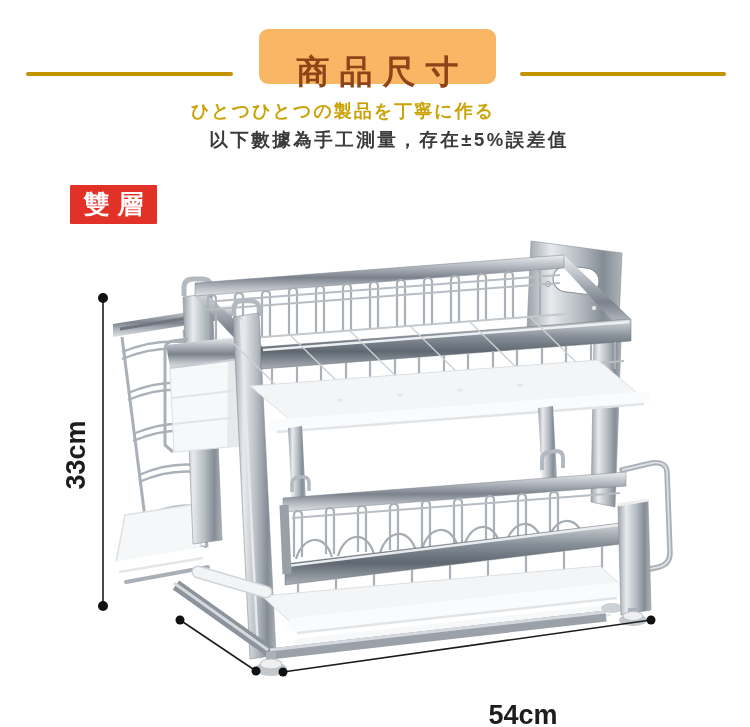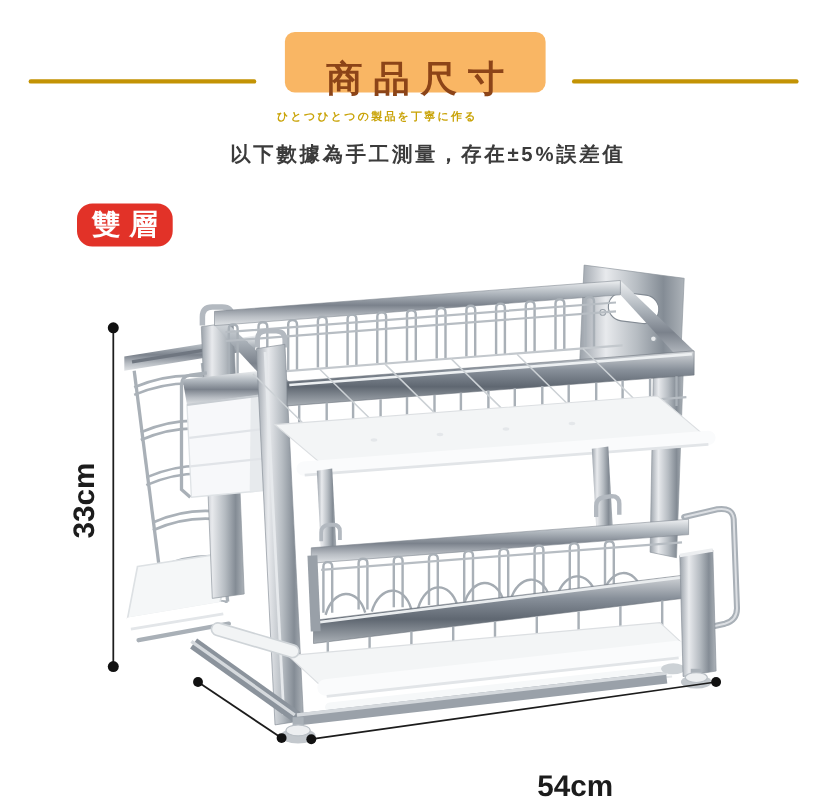--- a/index.html
+++ b/index.html
@@ -8,24 +8,24 @@
         font-family:"Liberation Sans","DejaVu Sans",sans-serif;}
   .gold-line{position:absolute;top:72px;height:4px;background:var(--divider-gold,#C39304);border-radius:2px;}
   .gold-line.left{left:26px;width:207px;}
   .gold-line.right{left:520px;width:206px;}
   .banner{position:absolute;left:259px;top:29px;width:237px;height:55px;border-radius:9px;
           background:var(--banner-bg,#F9B664);display:flex;align-items:center;justify-content:center;}
   .banner-title{color:var(--banner-text,#8C4418);font-size:33px;font-weight:700;
                 letter-spacing:10px;padding-left:10px;white-space:nowrap;margin-top:32px;}
   .tagline{position:absolute;left:0;top:99px;width:686px;text-align:center;
            font-family:"DejaVu Serif","Liberation Serif",serif;font-weight:700;
-           font-size:10px;letter-spacing:2px;color:var(--tagline-gold,#C9A307);white-space:nowrap;}
+           font-size:18px;letter-spacing:2px;color:var(--tagline-gold,#C9A307);white-space:nowrap;}
   .note{position:absolute;left:14px;top:127px;width:750px;text-align:center;font-weight:700;
         font-size:18.5px;letter-spacing:2.5px;color:var(--note-text,#3B3B3B);white-space:nowrap;}
-  .badge{position:absolute;left:70px;top:185px;width:87px;height:39px;border-radius:14px;
+  .badge{position:absolute;left:70px;top:185px;width:87px;height:39px;border-radius:1px;
          background:var(--badge-bg,#E23228);display:flex;align-items:center;justify-content:center;}
   .badge-label{color:var(--badge-text,#ffffff);font-size:26px;font-weight:700;
                letter-spacing:8px;padding-left:8px;white-space:nowrap;}
   .illustration{position:absolute;left:0;top:0;width:750px;height:727px;margin:0;}
   .dim-label{position:absolute;color:var(--dimension-line,#1C1C1C);font-weight:700;
              font-size:27px;text-align:center;white-space:nowrap;}
   .dim-height{left:18px;top:440px;width:116px;height:30px;line-height:30px;transform:rotate(-90deg);}
   .dim-depth{left:127px;top:660px;width:100px;}
   .dim-width{left:461px;top:673px;width:124px;margin-top:27px;}
 </style>

